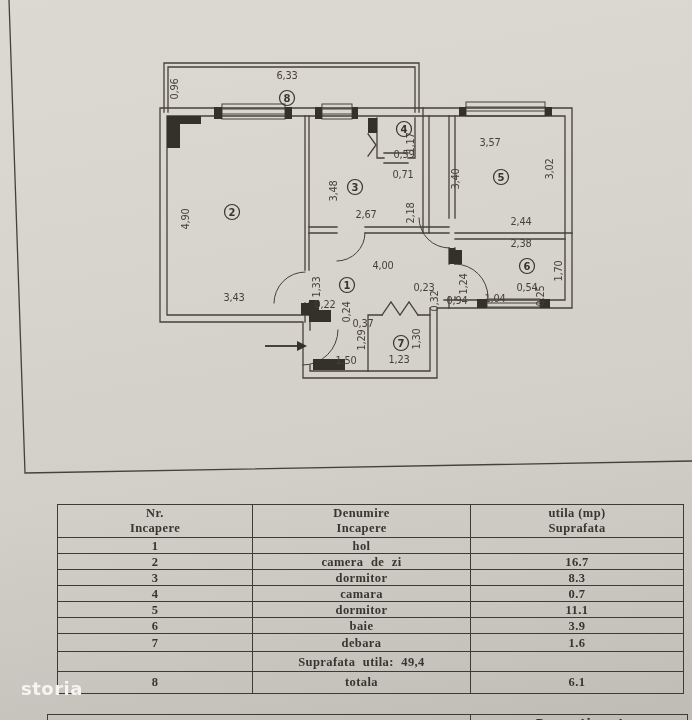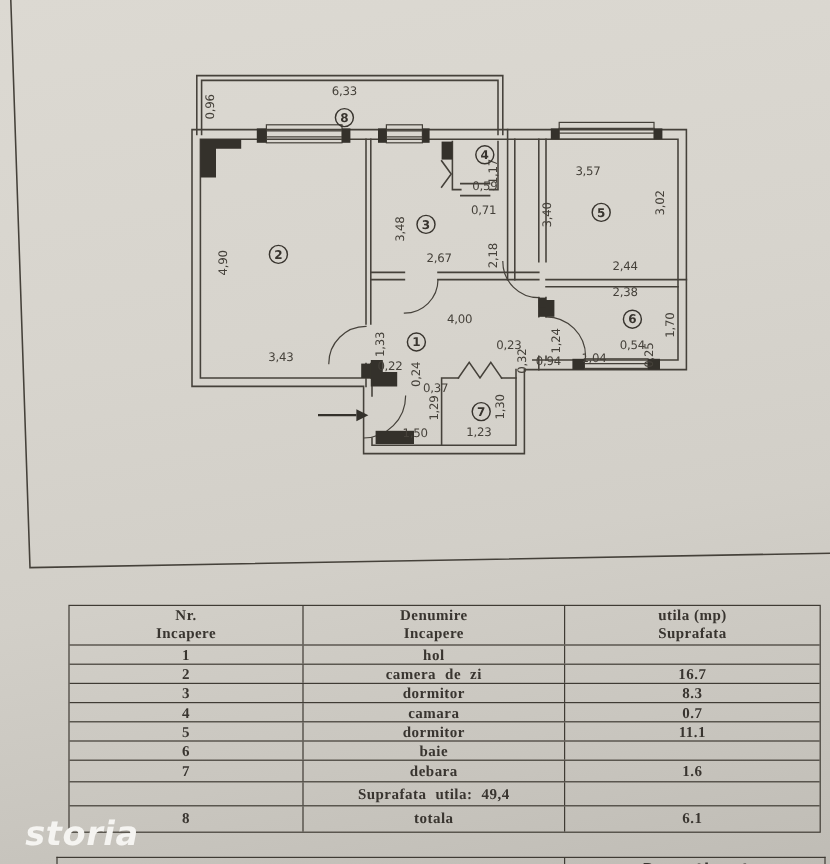--- a/index.html
+++ b/index.html
@@ -40,21 +40,21 @@
     box-sizing:border-box;
   }
   .footer-div{position:absolute;left:422px;top:0;width:1.4px;height:12px;background:#3f3b34;}
   .footer-label{
     position:absolute;left:426px;top:1px;width:212px;text-align:center;
     font-size:12.5px;font-weight:bold;color:#393530;letter-spacing:.4px;
   }
   
   .watermark{
     position:absolute;left:21px;top:678px;
-    font-size:28px;font-weight:800;letter-spacing:.5px;color:#f5f4f1;font-style:italic;
+    font-size:18px;font-weight:800;letter-spacing:.5px;color:#f5f4f1;
   }
 </style>
 </head>
 <body>
 
 <div class="page">
 
   <svg width="692" height="500" viewBox="0 0 692 500" style="position:absolute;left:0;top:0;">
     <g stroke="#45413a" stroke-width="1.3" fill="none" stroke-linecap="square">
 
@@ -255,20 +255,23 @@
           <div>11.1</div>
         </div>
       </div>
       <div class="t-row r-std">
         <div class="t-cell c1">
           <div>6</div>
         </div>
         <div class="t-cell c2 name-cell">
           <div>baie</div>
         </div>
+        <div class="t-cell c3">
+          <div>3.9</div>
+        </div>
       </div>
       <div class="t-row r-7">
         <div class="t-cell c1">
           <div>7</div>
         </div>
         <div class="t-cell c2 name-cell">
           <div>debara</div>
         </div>
         <div class="t-cell c3">
           <div>1.6</div>

